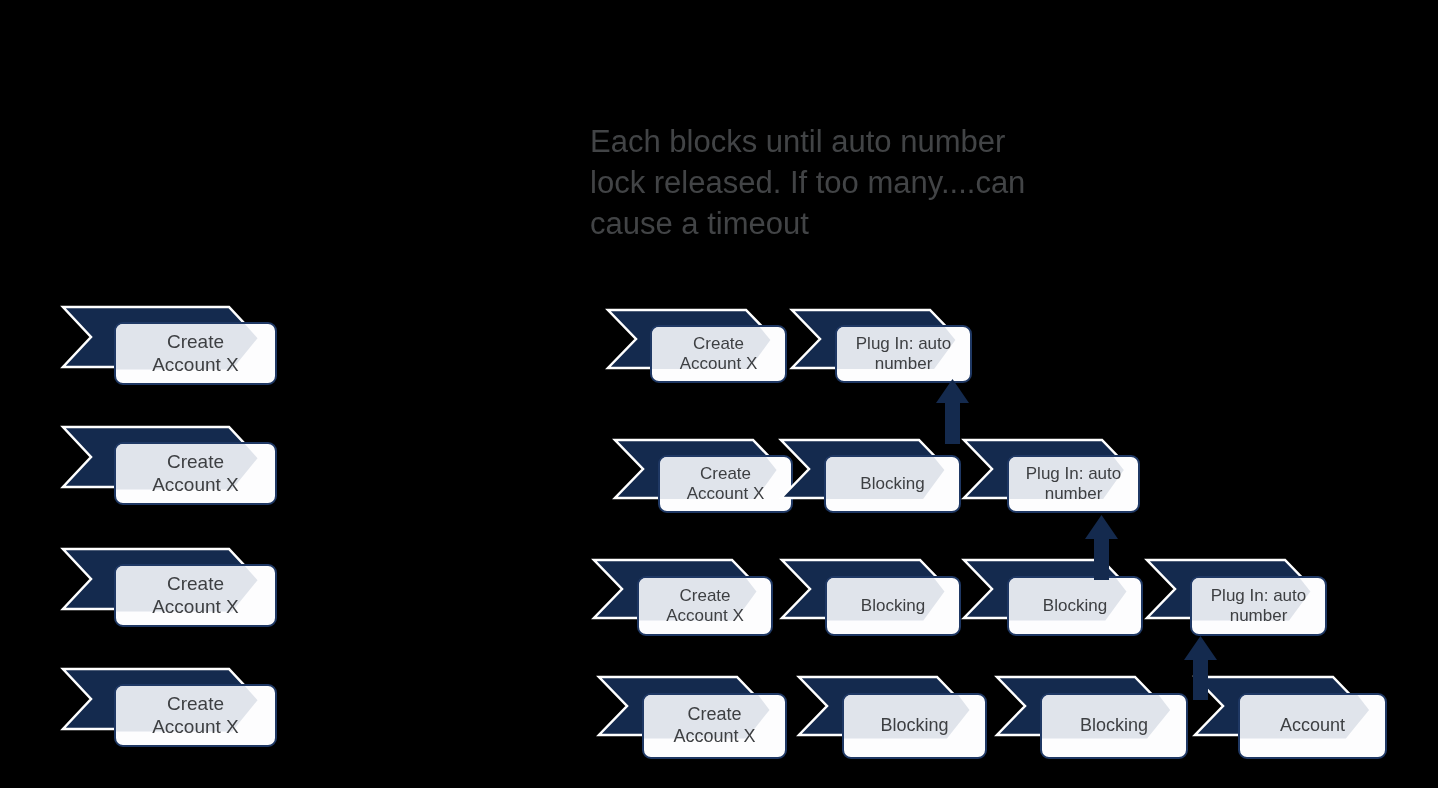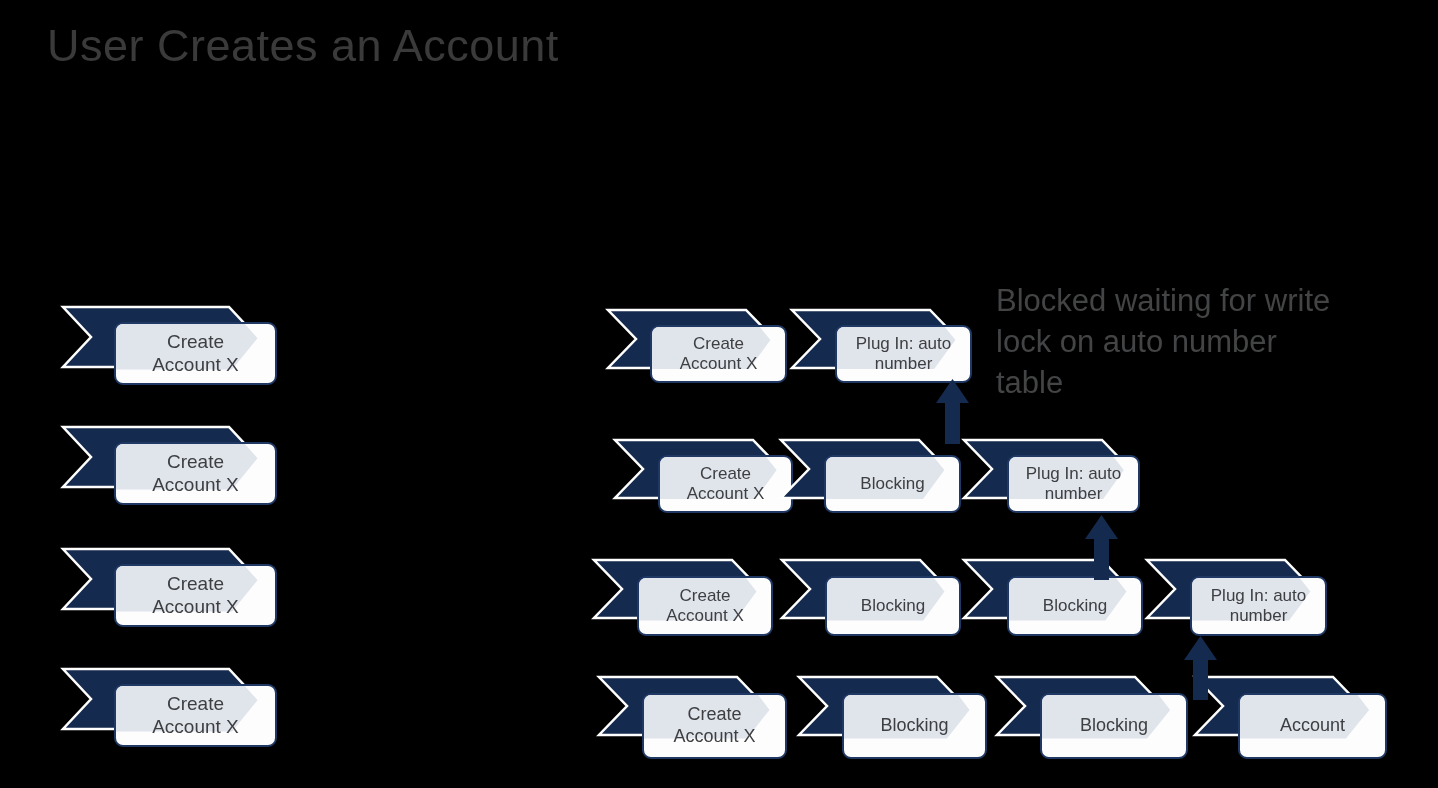--- a/index.html
+++ b/index.html
@@ -35,25 +35,24 @@
   .lbl-lg{font-size:19px;}
   .lbl-md{font-size:18px;}
   .uparrow{position:absolute;}
   .uparrow polygon{fill:#142a4e;}
 </style>
 </head>
 <body>
 
 <div class="stage">
 
-  <div class="title">User Creates an Account</div>
-
-  <div class="note note-right">Blocked waiting for write
-lock on auto number
-table</div>
+
+  <div class="note note-center">Each blocks until auto number
+lock released. If too many....can
+cause a timeout</div>
 
   <div class="step" style="left:61px;top:305px;">
     <svg class="chev" width="198" height="64" viewBox="0 0 198 64">
         <polygon points="2,2 168,2 196,32 168,62 2,62 30,32"></polygon>
       </svg>
     <div class="box" style="left:53px;top:17px;width:163px;height:63px;">
       <svg class="echo" viewBox="0 0 100 100" preserveAspectRatio="none">
           <polygon points="0,0 81,0 89,24 73,77 0,77"></polygon>
         </svg>
       <span class="lbl lbl-lg">Create Account X</span>

